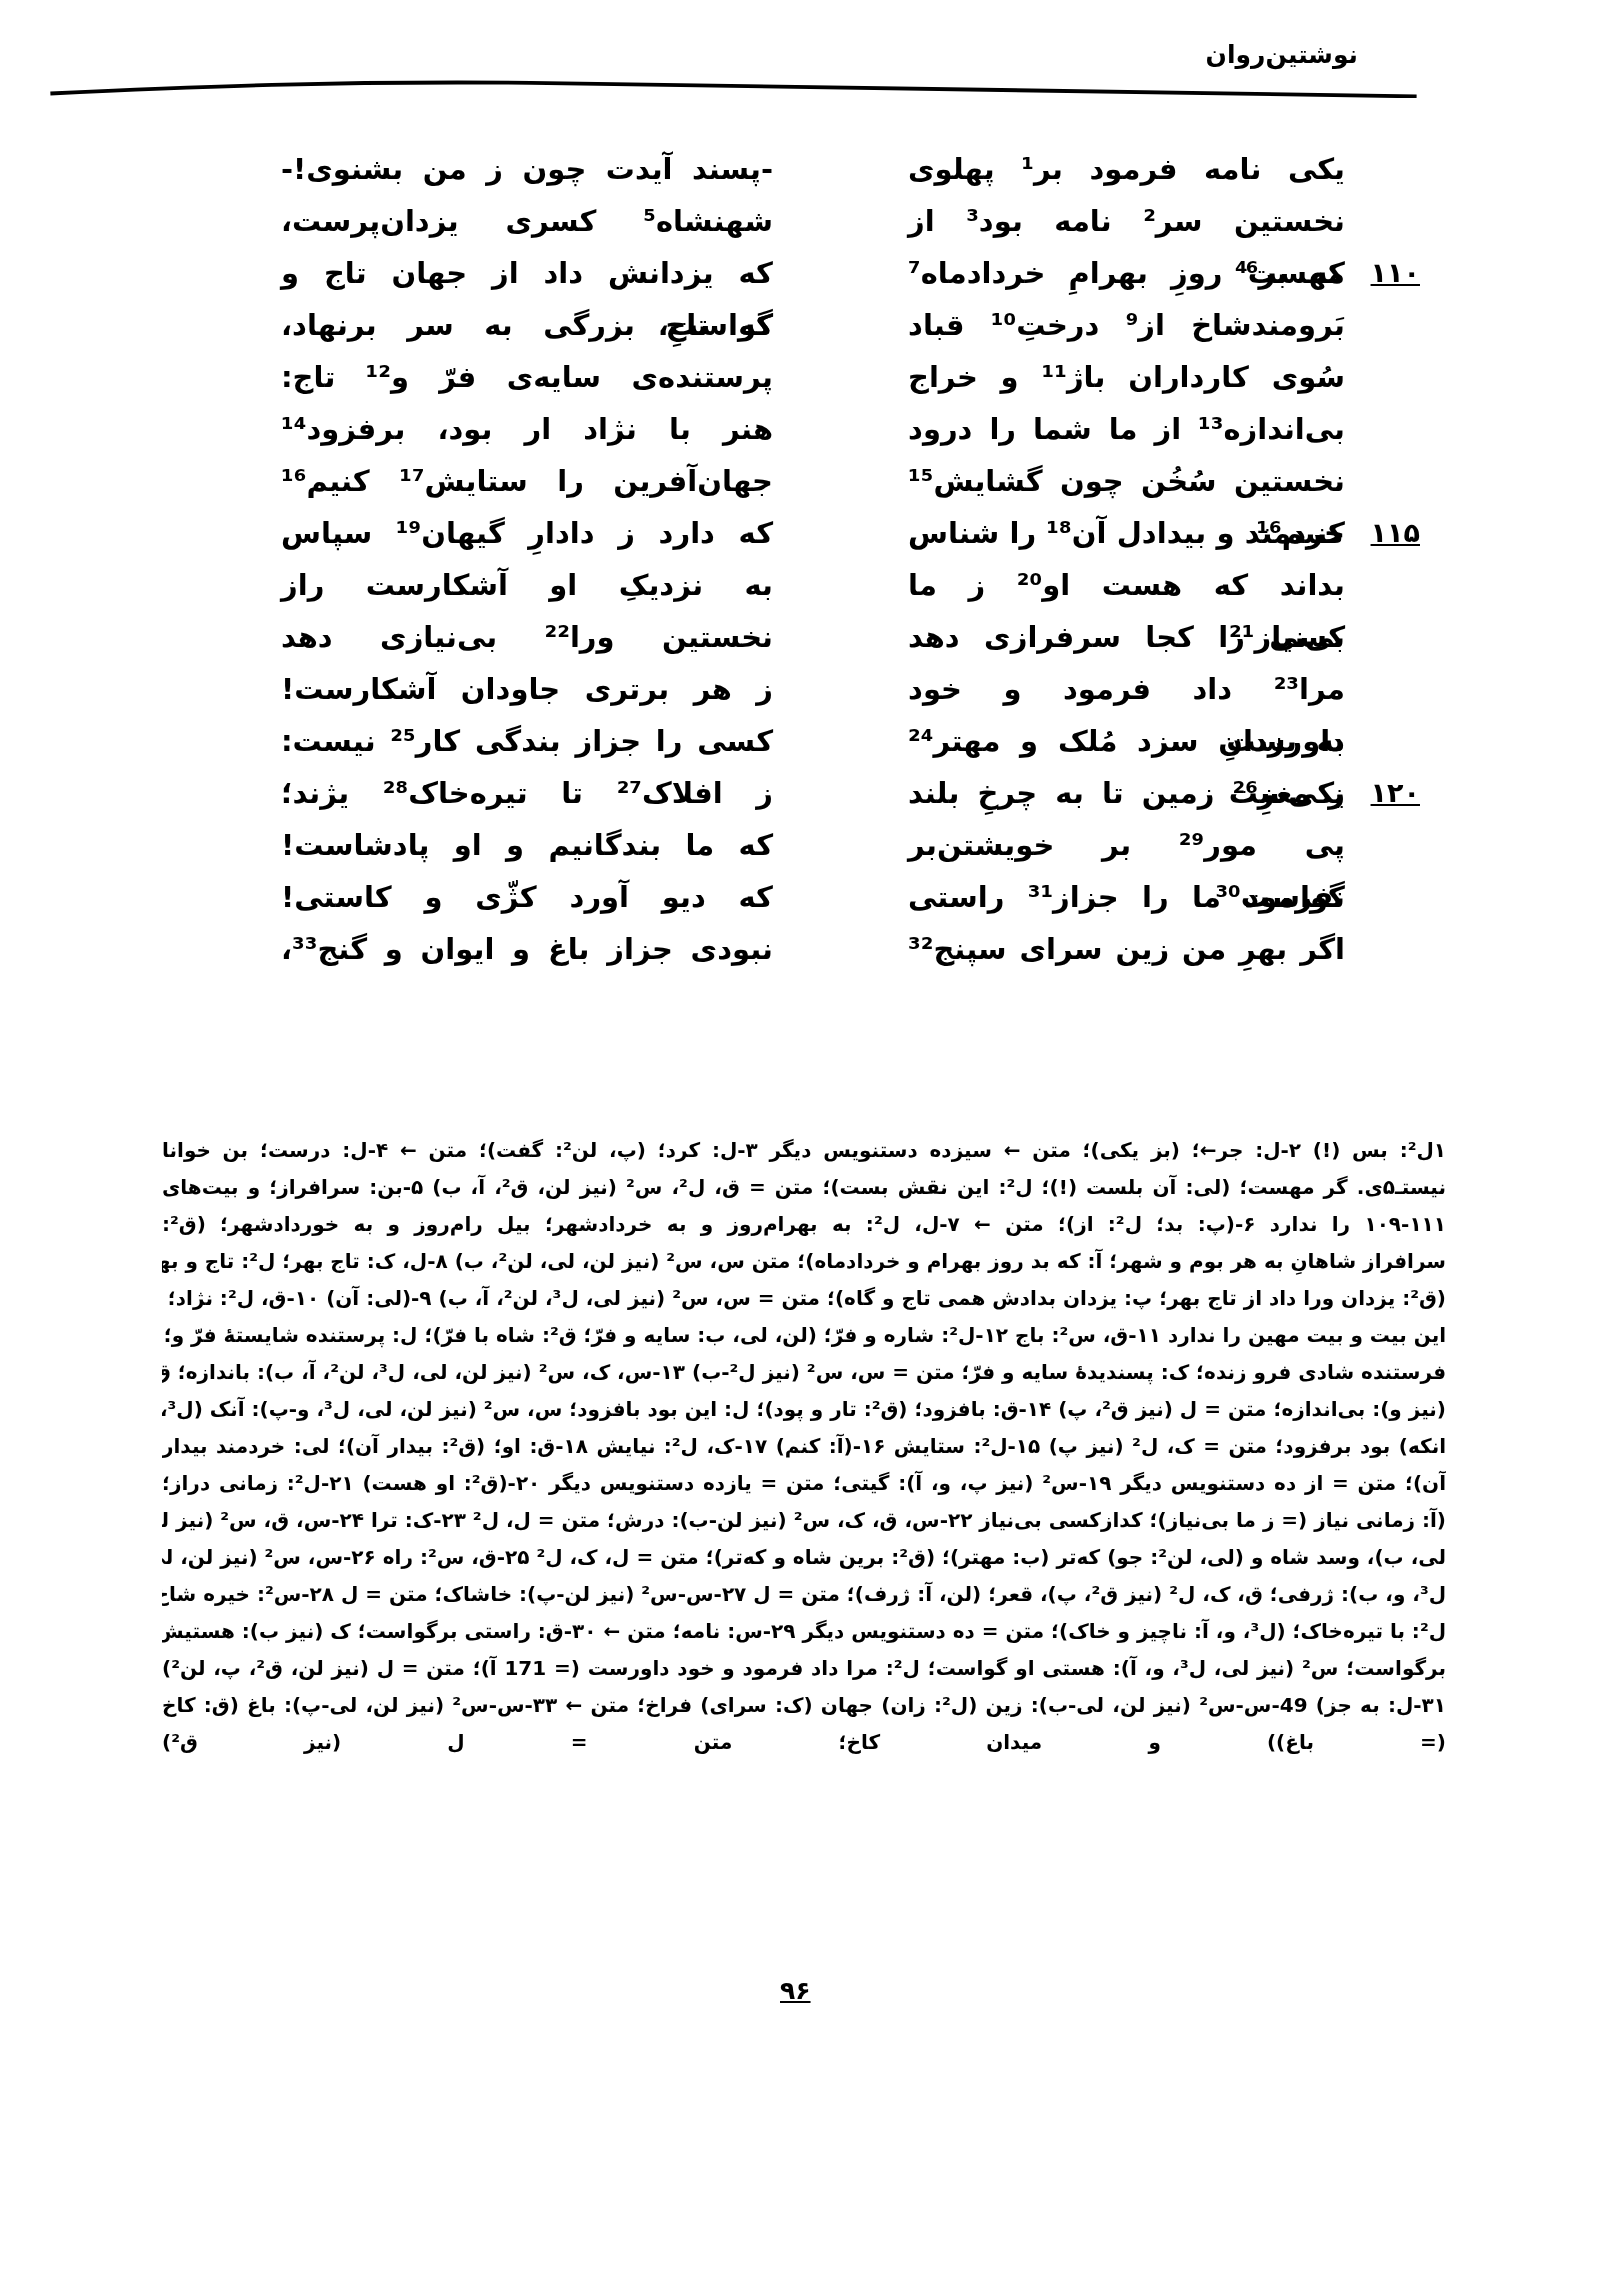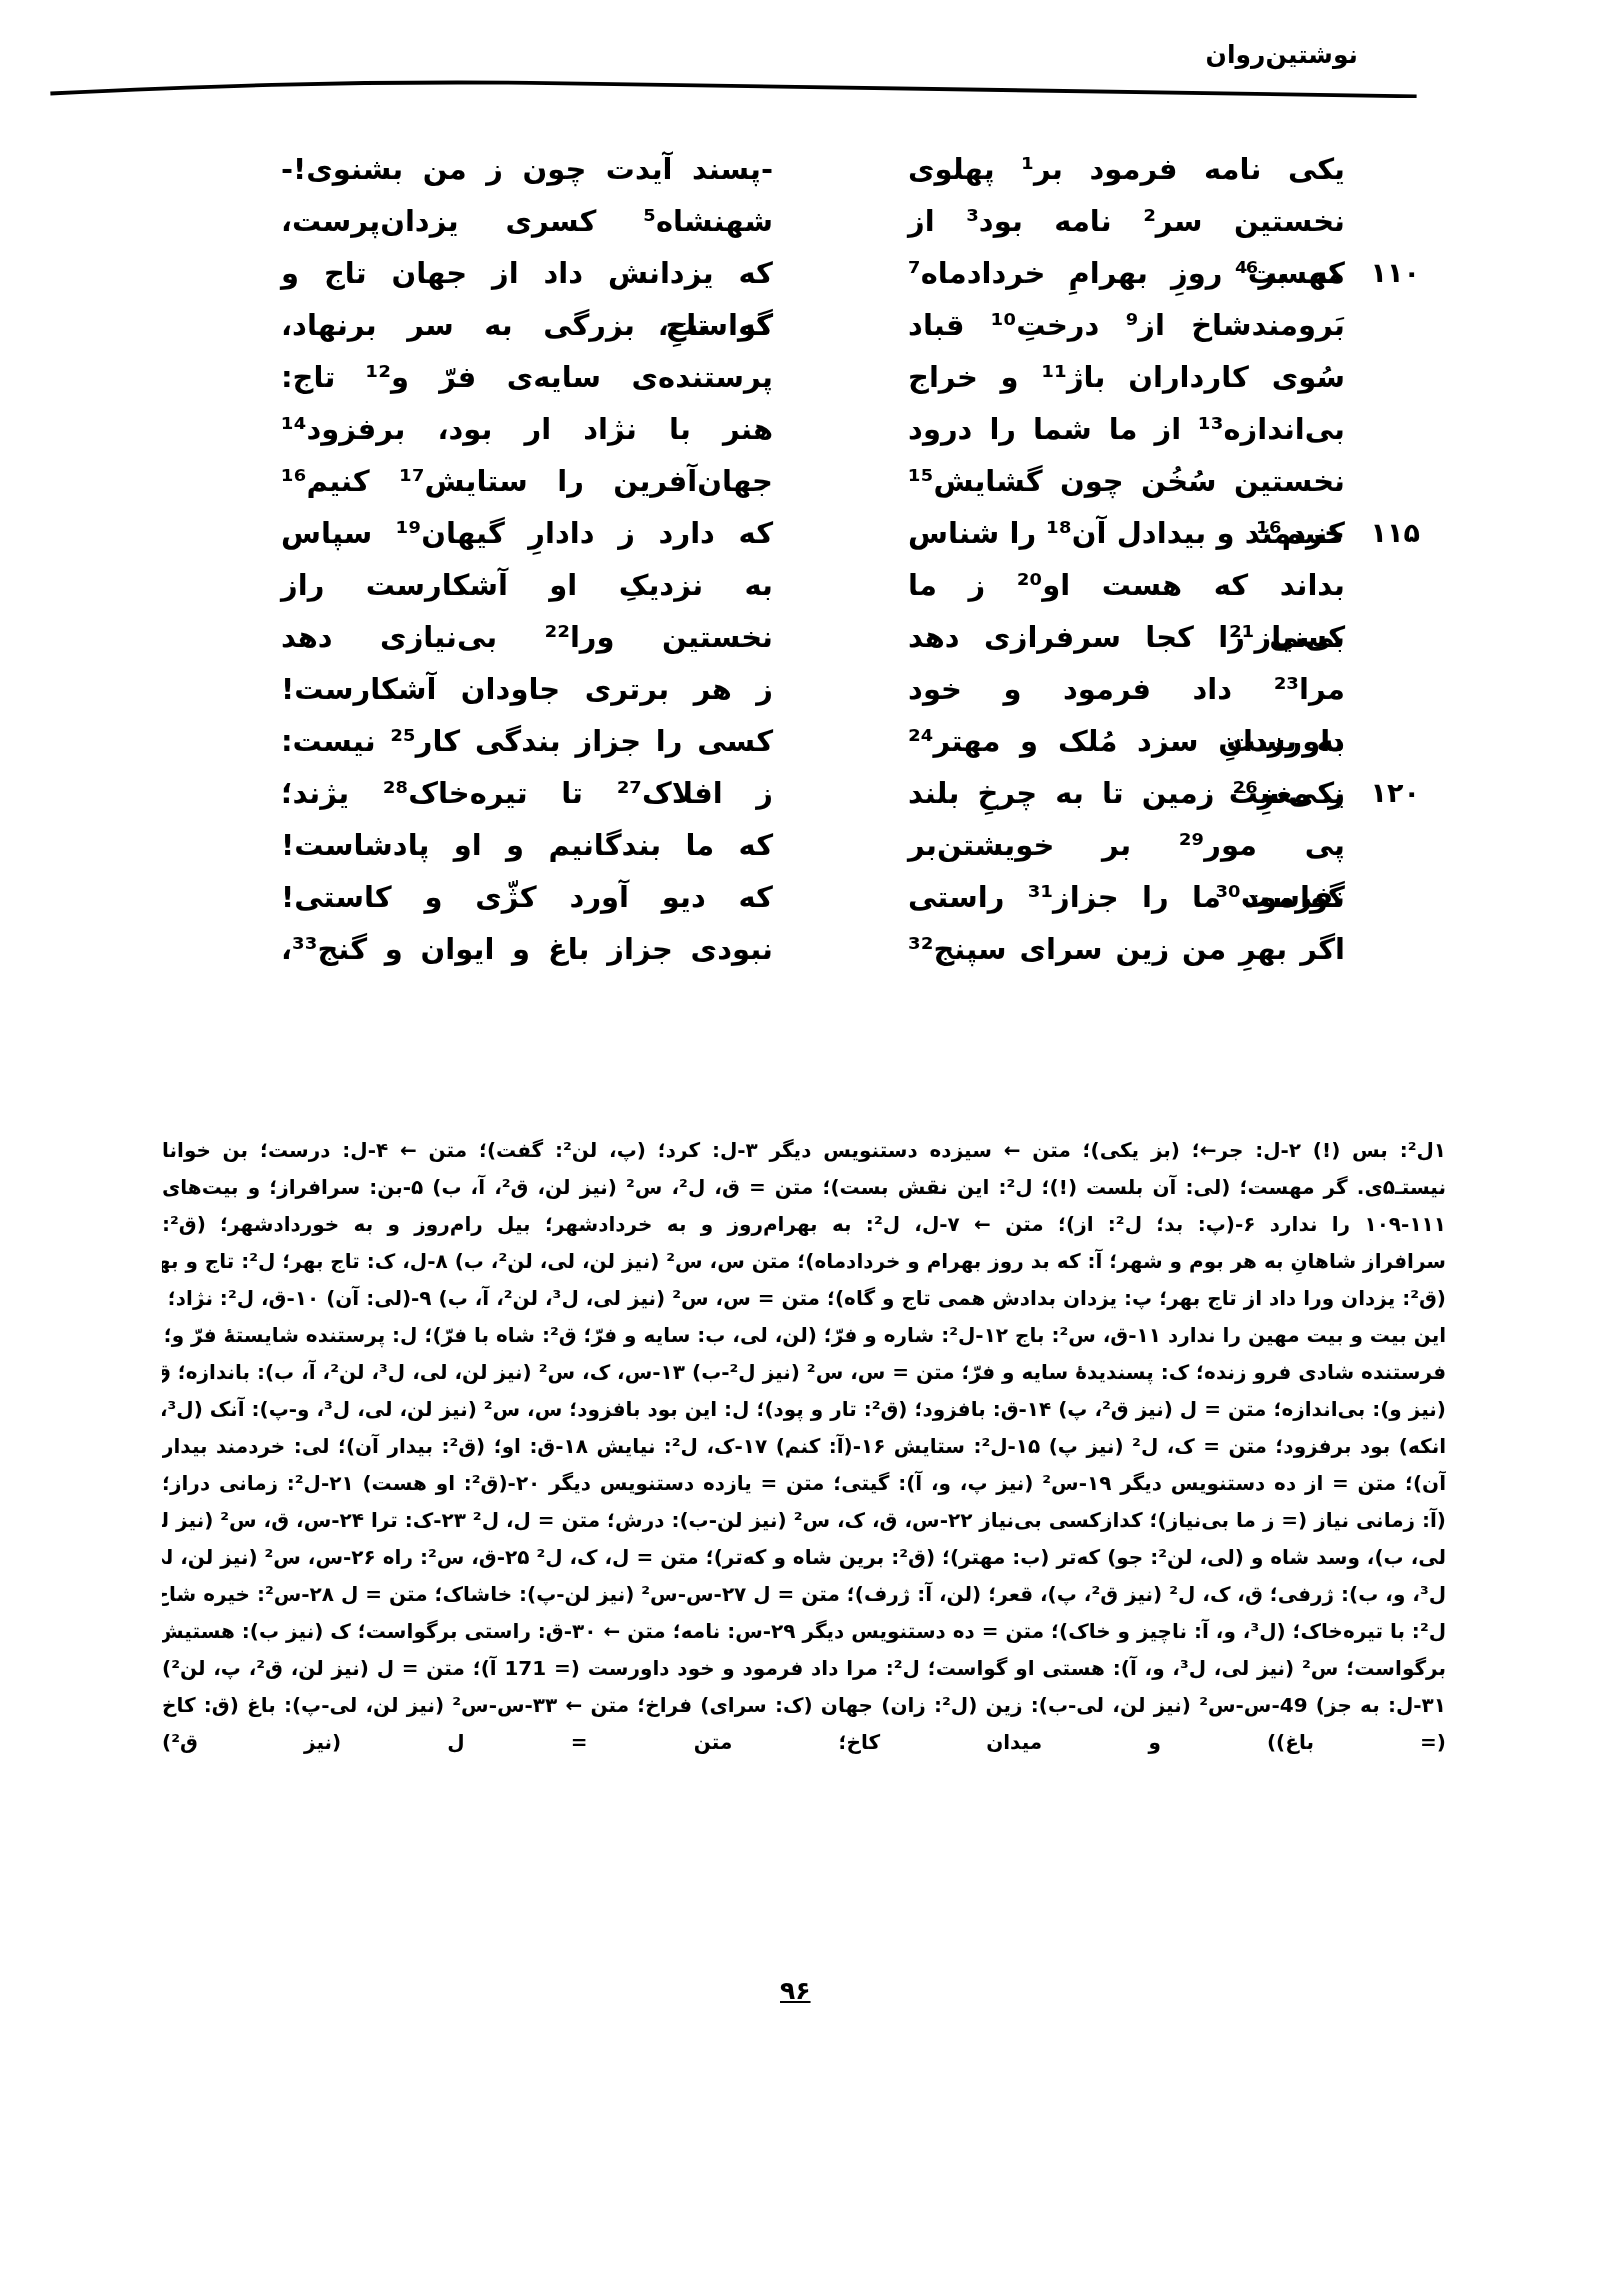--- a/index.html
+++ b/index.html
@@ -11,21 +11,21 @@
   .head-rule svg { position:absolute; top:0; left:0; }
   .verse-area { position:absolute; top:143px; left:261px; width:1159px; height:927px; direction:rtl; }
   .col { position:absolute; top:0; width:512px; }
   .col-right { right:0; }
   .col-left { left:0; }
   .verse-line { height:52px; line-height:52px; font-size:29px; font-weight:bold;
                 text-align:justify; text-align-last:justify; white-space:nowrap; position:relative; }
   .col-right .verse-line { width:512px; padding-right:75px; box-sizing:border-box; }
   .col-left .verse-line { width:492px; margin-right:0; }
   .verse-line .txt { display:block; width:100%; text-align:justify; text-align-last:justify; white-space:normal; }
-  .line-no { position:absolute; right:0; top:0; font-size:27px; font-weight:bold; width:58px; text-align:left; }
+  .line-no { position:absolute; right:0; top:0; font-size:27px; font-weight:bold; width:58px; text-align:left;text-decoration:underline; }
   .footnotes { position:absolute; top:1132px; left:162px; width:1284px; direction:rtl; }
   .fn-line { height:37px; line-height:37px; font-size:20px; font-weight:bold; white-space:nowrap;
              text-align:justify; text-align-last:justify; overflow:hidden; }
   .fn-line.last { text-align-last:right; }
   .page-number { position:absolute; top:1976px; left:780px; font-size:25px; font-weight:bold; direction:rtl;text-decoration:underline; }
 </style>
 </head>
 <body>
 
 <div class="running-head">نوشتین‌روان</div>

